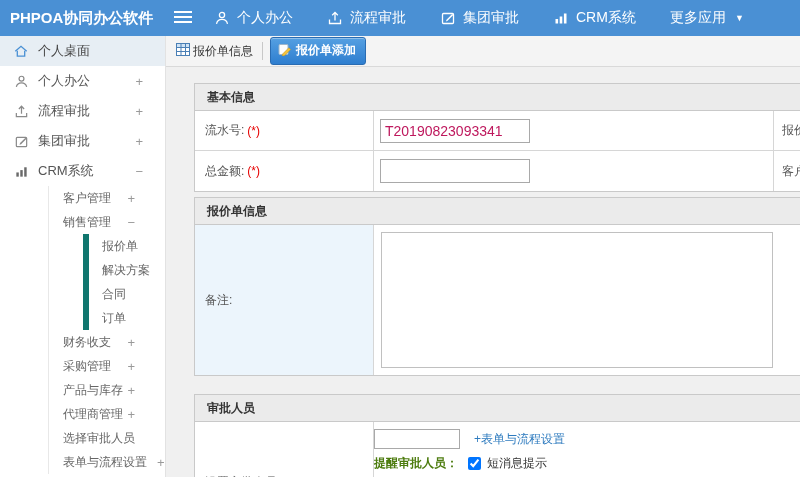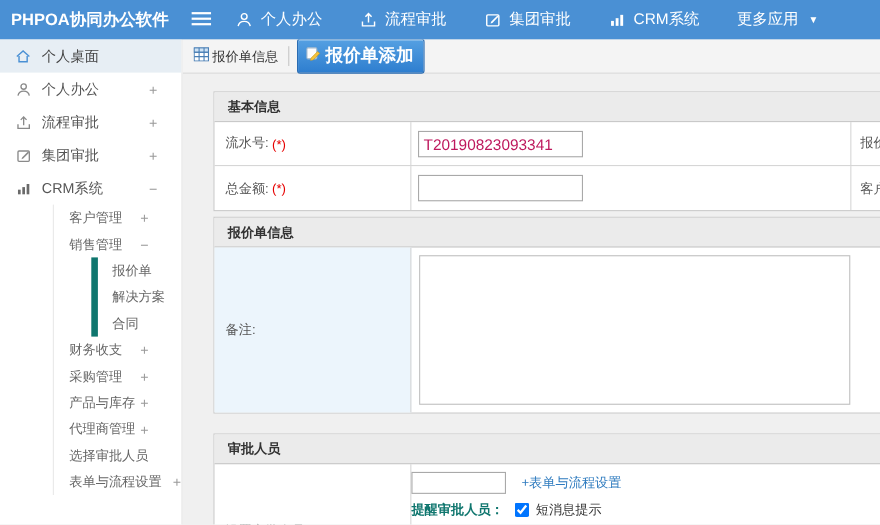--- a/index.html
+++ b/index.html
@@ -29,21 +29,21 @@
   .sub1 .s-item .expand { right:30px; }
   .sub2 { margin-left:34px; border-left:6px solid #0f766e; }
   .sub2 .s-item { padding-left:13px; }
   .s-item.tight .expand { position:static; margin-left:1px; }
   .s-icon { display:flex; align-items:center; width:16px; justify-content:center; flex:none; }
 
   
   .tabbar { display:flex; align-items:center; height:31px; background:#f4f4f4; border-bottom:1px solid #d9d9d9; padding-left:10px; }
   .tab-plain { display:flex; align-items:center; gap:3px; font-size:12px; color:#333; cursor:pointer; }
   .tab-divider { width:1px; height:18px; background:#c8c8c8; margin:0 7px 0 9px; }
-  .tab-active { display:flex; align-items:center; gap:4px; color:#fff; font-weight:bold; font-size:16px;
+  .tab-active { display:flex; align-items:center; gap:4px; color:#fff; font-weight:bold; font-size:12px;
     padding:4px 9px 5px 7px; border:1px solid #2a6cb2; border-radius:3px;
     background:linear-gradient(#55a0e2,#2e7ecf); box-shadow:inset 0 1px 0 rgba(255,255,255,.35); cursor:pointer; }
 
   
   .formwrap { padding:16px 0 0 28px; }
   .section { width:822px; background:#fff; border:1px solid #c9c9c9; margin-bottom:5px; }
   .sec-h { height:27px; line-height:27px; background:#ebebeb; border-bottom:1px solid #c9c9c9; font-weight:bold; padding-left:12px; color:#333; }
   .frow { display:flex; border-bottom:1px solid #d6d6d6; }
   .frow:last-child { border-bottom:none; }
   .cell-label { width:179px; border-right:1px solid #d6d6d6; display:flex; align-items:center; padding-left:10px; flex:none; color:#555; }
@@ -54,21 +54,21 @@
   input.txt { height:24px; width:150px; margin-left:6px; border:1px solid #a9a9a9; padding:2px 4px; font-size:14px; font-family:inherit; color:#be185d; background:#fff; }
   .bluecell { background:#ecf5fc; }
   .remark-row { height:150px; }
   .remark-area { width:392px; height:136px; margin-left:7px; border:1px solid #c0c0c0; resize:none; font-family:inherit; background:#fff; }
   .appr-row { min-height:120px; align-items:flex-start; }
   .appr-content { padding:7px 0 0 0; width:430px; }
   .appr-line1 { display:flex; align-items:center; }
   input.appr-input { height:20px; width:86px; border:1px solid #a9a9a9; font-size:12px; padding:1px 3px; font-family:inherit; }
   .choose-link { color:#2e7bbf; margin-left:14px; cursor:pointer; text-decoration:none; }
   .appr-line2 { display:flex; align-items:center; margin-top:6px; gap:4px; }
-  .remind { font-weight:bold; color:#0f766e; }
+  .remind { font-weight:bold; color:#4d7c0f; }
   .appr-note { margin-top:4px; color:#444; white-space:nowrap; }
   .cb { width:13px; height:13px; margin:0 2px 0 6px; }
   
   .appr-row .labelbox { width:179px; flex:none; border-right:1px solid #d6d6d6; align-self:stretch; display:flex; align-items:center; padding-left:10px; color:#555; }
 </style>
 </head>
 <body>
 
 <div class="app">
 
@@ -194,20 +194,23 @@
         <div class="sub2">
           <div class="s-item">
             <span>报价单</span>
           </div>
           <div class="s-item">
             <span>解决方案</span>
           </div>
           <div class="s-item">
             <span>合同</span>
           </div>
+          <div class="s-item">
+            <span>订单</span>
+          </div>
         </div>
         <div class="s-item">
           <span>财务收支</span>
           <span class="expand">+</span>
         </div>
         <div class="s-item">
           <span>采购管理</span>
           <span class="expand">+</span>
         </div>
         <div class="s-item">

